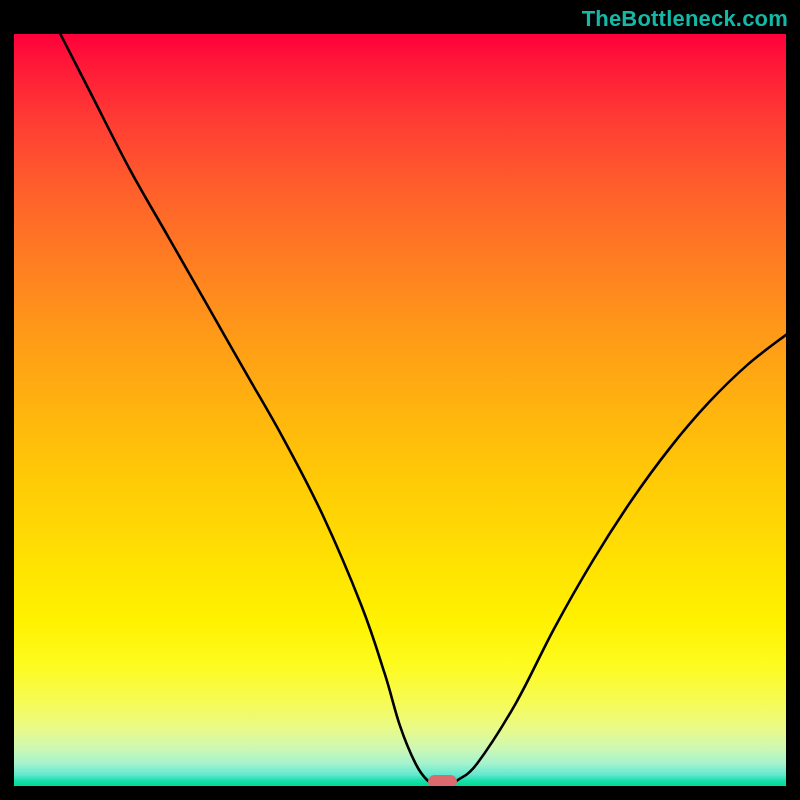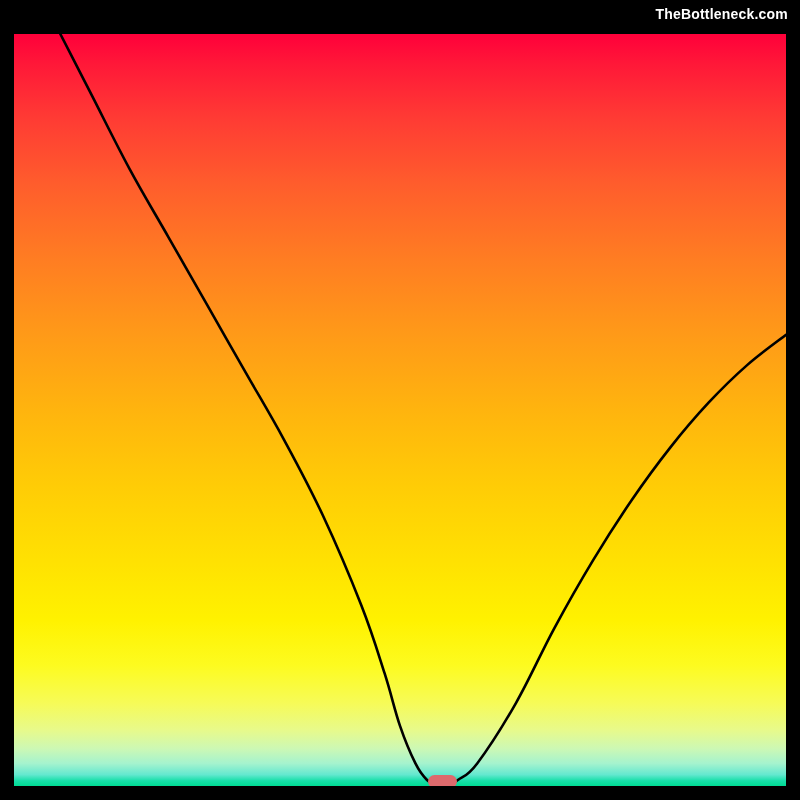--- a/index.html
+++ b/index.html
@@ -51,23 +51,23 @@
       #a5f3ce 97%,
       #63e8cf 98.5%,
       #18dfa9 99.3%,
       #00db93 100%
     );
   }
   .watermark {
     position: absolute;
     top: 6px;
     right: 12px;
-    font-size: 14px;
+    font-size: 22px;
     font-weight: 600;
-    color: #ffffff;
+    color: #14b8a6;
     letter-spacing: 0.2px;
     user-select: none;
   }
   svg.curve {
     position: absolute;
     left: 0;
     top: 0;
     width: 100%;
     height: 100%;
   }

